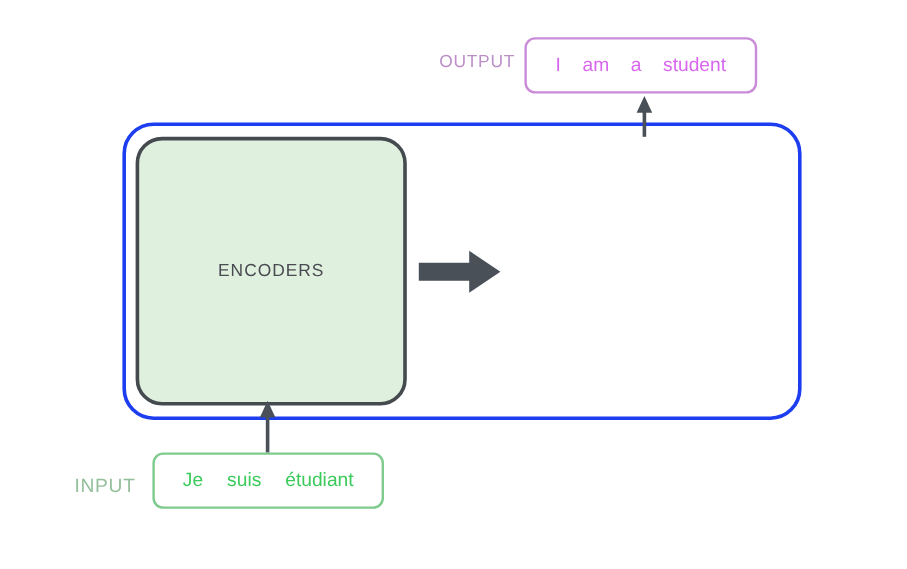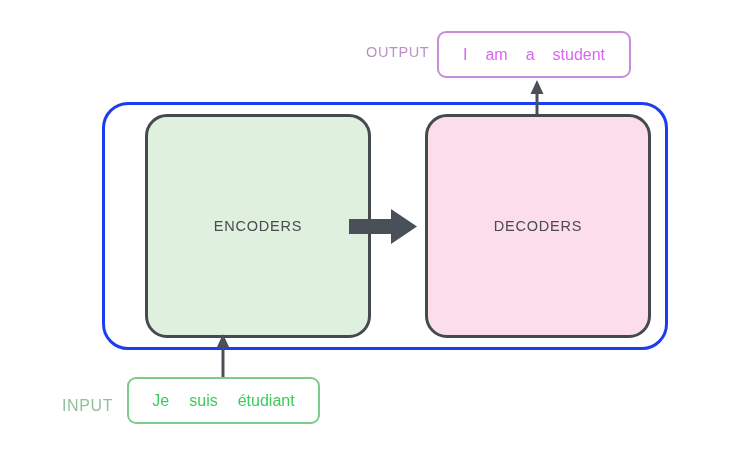--- a/index.html
+++ b/index.html
@@ -114,21 +114,20 @@
     top: 114px;
     width: 226px;
     height: 224px;
     box-sizing: border-box;
     border: 3px solid #444a4e;
     border-radius: 22px;
     background: #dff0de;
     display: flex;
     align-items: center;
     justify-content: center;
-    margin-left: 32px;
   }
   #decoder-box {
     position: absolute;
     left: 425px;
     top: 114px;
     width: 226px;
     height: 224px;
     box-sizing: border-box;
     border: 3px solid #444a4e;
     border-radius: 22px;
@@ -170,23 +169,20 @@
       <span class="out-token">student</span>
     </div>
   </div>
 
   <div id="outer-container"></div>
 
   <div id="encoder-box">
     <span class="stack-label">ENCODERS</span>
   </div>
 
-  <div id="decoder-box">
-    <span class="stack-label">DECODERS</span>
-  </div>
 
   <div id="input-label">INPUT</div>
 
   <div id="input-box">
     <div id="input-tokens">
       <span class="in-token">Je</span>
       <span class="in-token">suis</span>
       <span class="in-token">étudiant</span>
     </div>
   </div>

